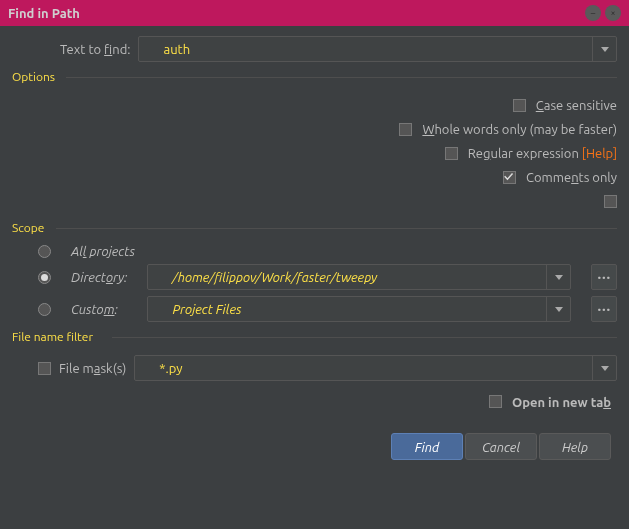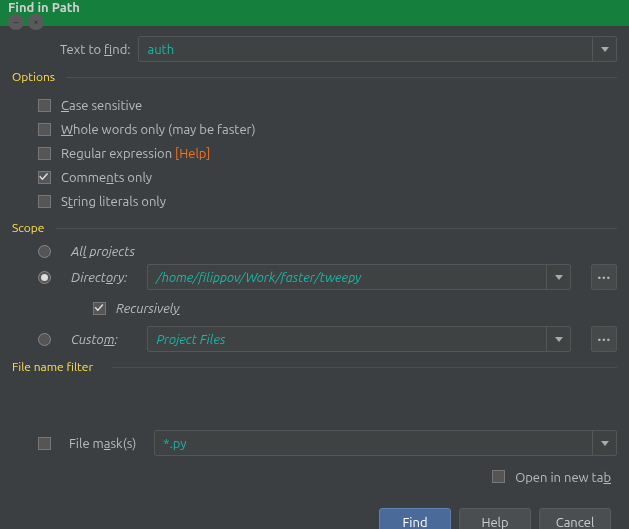--- a/index.html
+++ b/index.html
@@ -11,26 +11,25 @@
       width: 629px;
       height: 529px;
       background: #3c3f41;
       font-family: Ubuntu, "Segoe UI", sans-serif;
       font-size: 13px;
       color: #bbbbbb;
       overflow: hidden;
     }
     .title-bar {
       height: 26px;
-      background: #15803d;
-      display: flex;
-      align-items: flex-start;
+      background: #be185d;
+      display: flex;
+      align-items: center;
       padding: 0 8px;
       justify-content: space-between;
-      flex-direction: column;
     }
     .title-bar-text {
       color: #cfcfcf;
       font-weight: bold;
       font-size: 13px;
     }
     .title-bar-controls {
       display: flex;
       gap: 4px;
     }
@@ -69,24 +68,24 @@
       border: 1px solid #555;
       background: #45494a;
       border-radius: 2px;
       overflow: hidden;
     }
     .combo-dark {
       background: #3f4243;
     }
     .combo-input {
       flex: 1;
-      padding: 0 8px;
-      display: flex;
-      align-items: center;
-      color: #14b8a6;
+      padding: 0 24px;
+      display: flex;
+      align-items: center;
+      color: #fde047;
     }
     .combo-arrow {
       width: 24px;
       border-left: 1px solid #555;
       display: flex;
       align-items: center;
       justify-content: center;
     }
     .chevron-down {
       width: 0;
@@ -114,20 +113,21 @@
       background: #4e4e4e;
     }
     .fieldset-body {
       padding: 6px 0 2px 26px;
     }
     .check-row, .radio-row {
       display: flex;
       align-items: center;
       gap: 10px;
       height: 24px;
+      justify-content: flex-end;
     }
     .checkbox {
       width: 13px;
       height: 13px;
       border: 1px solid #777;
       background: #555;
       position: relative;
       flex-shrink: 0;
     }
     .checkbox.checked::after {
@@ -194,36 +194,37 @@
       grid-column: 2 / -1;
       display: flex;
       align-items: center;
       gap: 10px;
       padding-left: 22px;
       height: 24px;
     }
     .filemask-row {
       display: flex;
       align-items: center;
-      gap: 18px;
+      gap: 8px;
       padding-left: 26px;
-      margin-top: 45px;
     }
     .open-tab-row {
       display: flex;
       justify-content: flex-end;
       align-items: flex-start;
       gap: 10px;
       padding: 14px 6px 4px;
+      font-weight: bold;
     }
     .button-row {
       display: flex;
       justify-content: flex-end;
-      gap: 8px;
+      gap: 2px;
       padding: 20px 6px 0;
+      font-style: italic;
     }
     .btn {
       min-width: 72px;
       height: 27px;
       border: 1px solid #5a5a5a;
       background: #4b4e50;
       color: #ccc;
       border-radius: 3px;
       display: flex;
       align-items: center;
@@ -276,21 +277,20 @@
       <div class="check-row">
         <div class="checkbox"></div>
         <span><span>Re</span><span class="underline">g</span><span>ular expression </span><span class="link">[Help]</span></span>
       </div>
       <div class="check-row">
         <div class="checkbox checked"></div>
         <span><span>Comme</span><span class="underline">n</span><span>ts only</span></span>
       </div>
       <div class="check-row">
         <div class="checkbox"></div>
-        <span><span>S</span><span class="underline">t</span><span>ring literals only</span></span>
       </div>
     </div>
   </div>
 
   <div class="fieldset">
     <div class="fieldset-legend" style="--legend-line-start:44px">Scope</div>
     <div class="fieldset-body">
       <div class="scope-grid">
 
         <div class="radio-wrap">
@@ -303,24 +303,20 @@
           </div>
         <span><span>Direct</span><span class="underline">o</span><span>ry:</span></span>
         <div class="combo combo-dark">
           <div class="combo-input">/home/filippov/Work/faster/tweepy</div>
           <div class="combo-arrow">
               <div class="chevron-down"></div>
             </div>
         </div>
         <div class="browse-btn">•••</div>
 
-        <div class="recursive-row">
-          <div class="checkbox checked"></div>
-          <span><span>Recursivel</span><span class="underline">y</span></span>
-        </div>
 
         <div class="radio-wrap">
             <div class="radio"></div>
           </div>
         <span><span>Custo</span><span class="underline">m</span><span>:</span></span>
         <div class="combo combo-dark">
           <div class="combo-input">Project Files</div>
           <div class="combo-arrow">
               <div class="chevron-down"></div>
             </div>
@@ -346,17 +342,17 @@
     </div>
   </div>
 
   <div class="open-tab-row">
     <div class="checkbox"></div>
     <span><span>Open in new ta</span><span class="underline">b</span></span>
   </div>
 
   <div class="button-row">
     <div class="btn primary">Find</div>
+    <div class="btn">Cancel</div>
     <div class="btn">Help</div>
-    <div class="btn">Cancel</div>
   </div>
 
 </div>
 
 </body></html>

